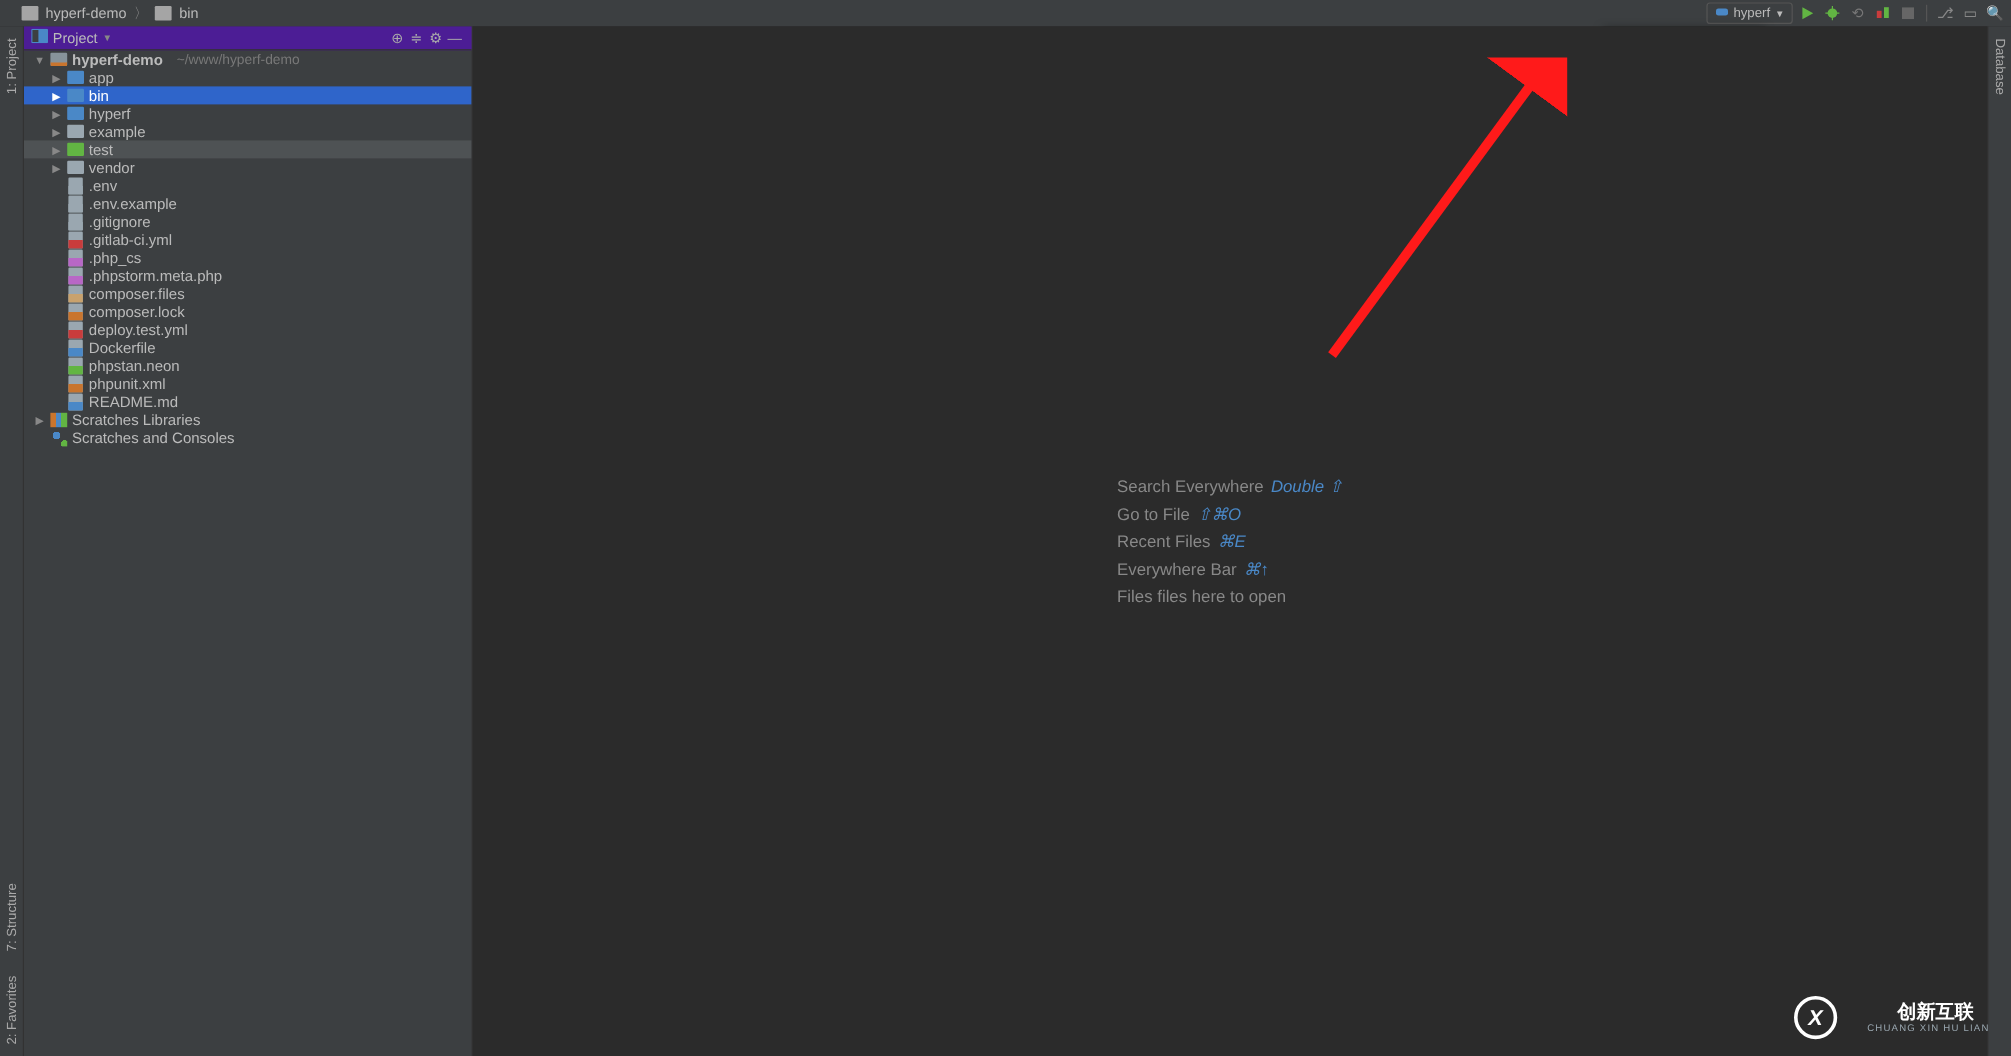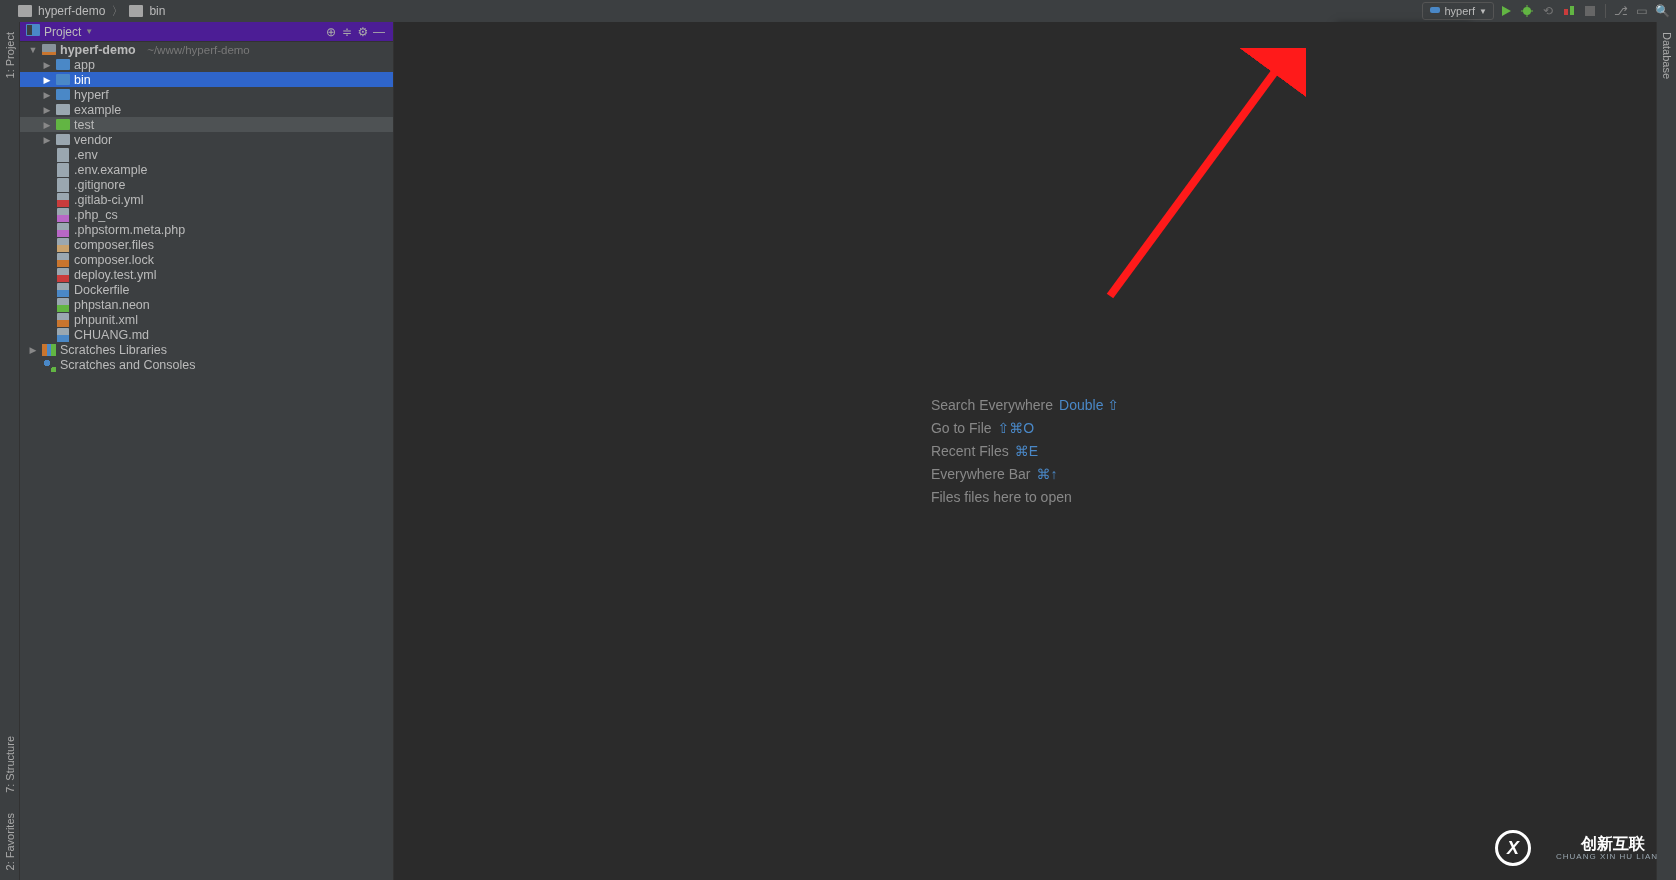--- a/index.html
+++ b/index.html
@@ -62,21 +62,21 @@
     .file-ico.neon::after { background:#62b543; }
     .file-ico.lock::after { background:#c9752e; }
     .file-ico.env::after { background:#9aa7b0; }
     .lib-ico{ width:14px; height:12px; background:linear-gradient(90deg,#c9752e 33%,#4a88c7 33% 66%,#62b543 66%); }
     .scratch-ico{ width:14px; height:14px; background:radial-gradient(circle,#4a88c7 45%,transparent 46%),radial-gradient(circle,#62b543 45%,transparent 46%); background-position:0 0,7px 7px; background-size:10px 10px; background-repeat:no-repeat; }
 
     
     .editor { position:absolute; left:394px; right:20px; top:22px; bottom:0; background:#2b2b2b; display:flex; flex-direction:column; align-items:center; justify-content:center; }
     .hint-block { font-size:14px; color:#888; }
     .hint-line { margin:7px 0; }
-    .shortcut { color:#4a88c7; margin-left:6px; }
+    .shortcut { color:#4a88c7; margin-left:6px;font-style:italic; }
 
     
     .red-arrow { position:absolute; left:1106px; top:48px; pointer-events:none; }
 
     
     .logo { position:absolute; right:18px; bottom:14px; display:flex; align-items:center; gap:6px; }
     .logo-mark { width:36px; height:36px; border:3px solid #fff; border-radius:50%; display:flex; align-items:center; justify-content:center; color:#fff; font-weight:bold; font-size:18px; font-style:italic; }
     .logo-text { color:#fff; font-size:16px; font-weight:bold; line-height:1;margin-left:44px; }
     .logo-sub { color:#9aa7b0; font-size:8px; letter-spacing:1px;margin-left:19px; }
   </style>
@@ -309,21 +309,21 @@
         <span class="f-ico">
           <span class="file-ico xml"></span>
         </span>
         <span class="node-name">phpunit.xml</span>
       </div>
     <div class="tree-row">
         <span class="indent" style="width:32px;"></span>
         <span class="f-ico">
           <span class="file-ico md"></span>
         </span>
-        <span class="node-name">CHUANG.md</span>
+        <span class="node-name">README.md</span>
       </div>
 
     <div class="tree-row">
         <span class="indent" style="width:4px;"></span>
         <span class="arrow">▶</span>
         <span class="f-ico">
           <span class="lib-ico"></span>
         </span>
         <span class="node-name">Scratches Libraries</span>
       </div>

